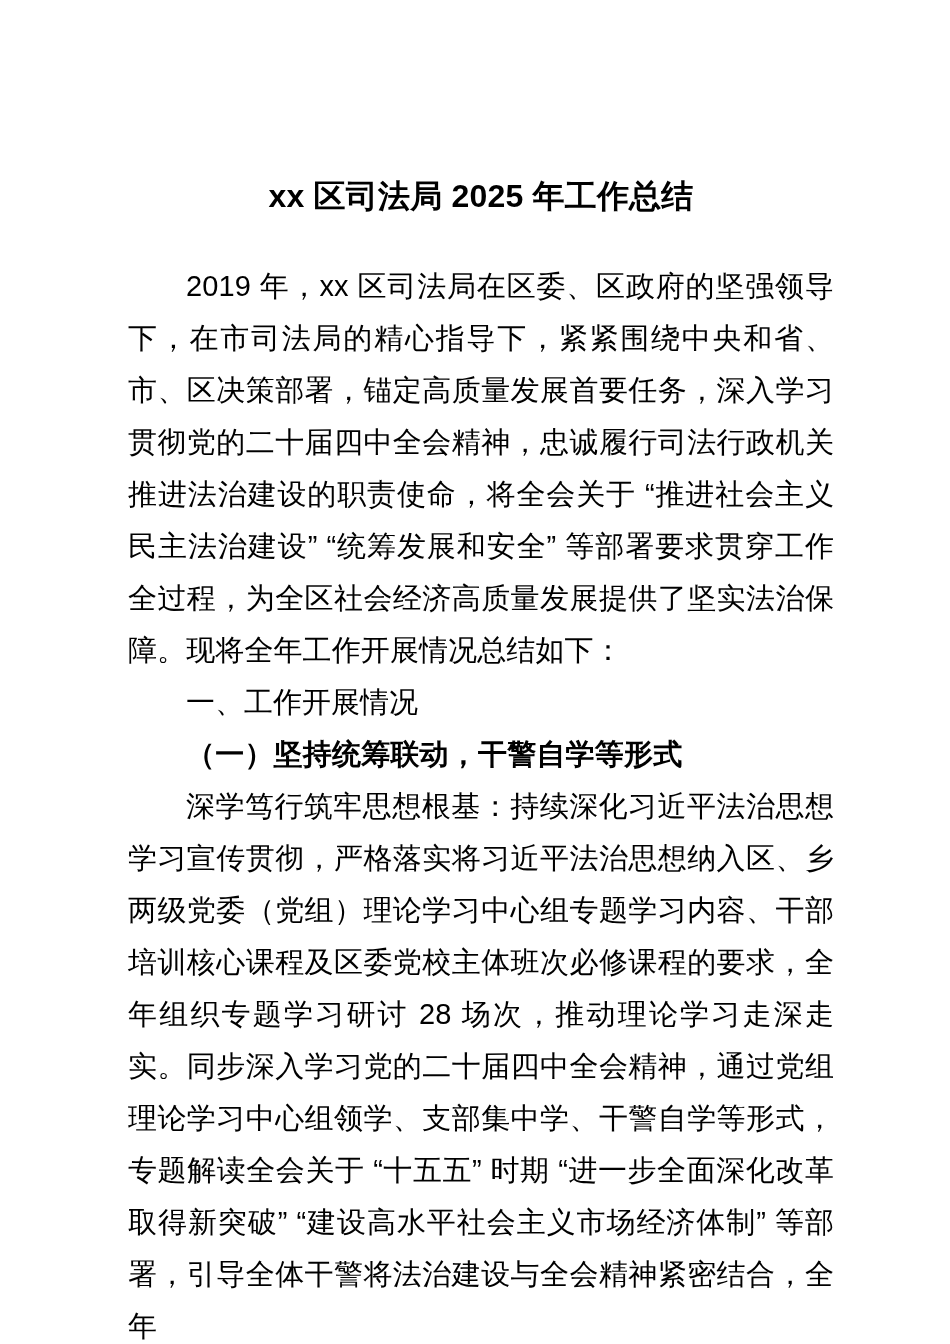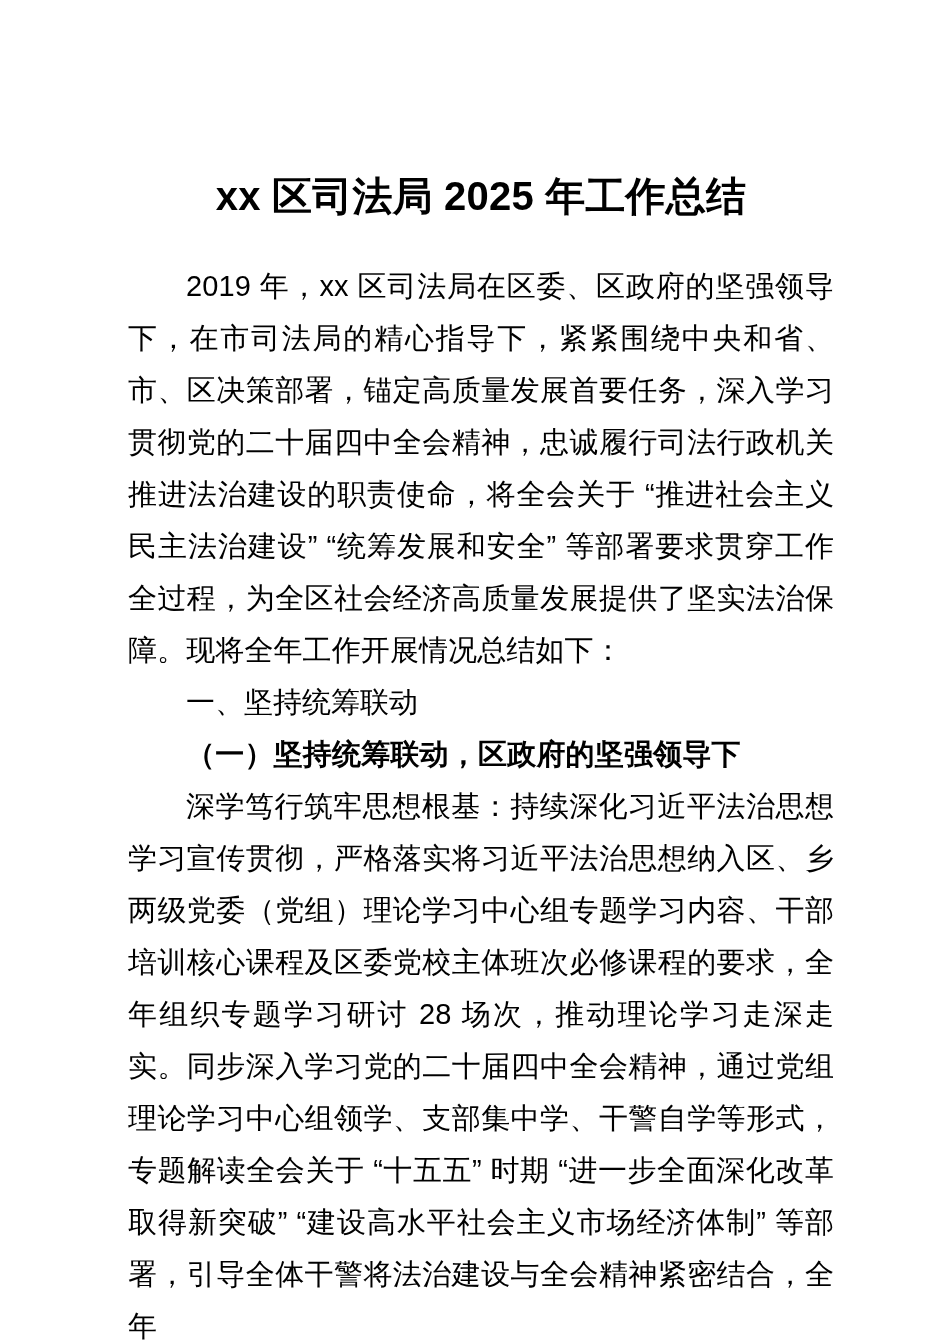--- a/index.html
+++ b/index.html
@@ -23,21 +23,21 @@
   }
 
   .doc-body {
     position: absolute;
     left: 128px;
     top: 0;
     width: 706px;
   }
 
   .doc-title {
-    font-size: 40px;
+    font-size: 32px;
     font-weight: 700;
     line-height: 40px;
     text-align: center;
     letter-spacing: 0.2px;
     margin: 0;
     padding-top: 176px;
     padding-bottom: 0;
     white-space: nowrap;
   }
 
@@ -81,20 +81,20 @@
 
 <div class="page">
   <div class="doc-body">
 
     <h1 class="doc-title">xx 区司法局 2025 年工作总结</h1>
 
     <div class="gap-first"></div>
 
     <p class="para para-indent">2019 年，xx 区司法局在区委、区政府的坚强领导下，在市司法局的精心指导下，紧紧围绕中央和省、市、区决策部署，锚定高质量发展首要任务，深入学习贯彻党的二十届四中全会精神，忠诚履行司法行政机关推进法治建设的职责使命，将全会关于 “推进社会主义民主法治建设” “统筹发展和安全” 等部署要求贯穿工作全过程，为全区社会经济高质量发展提供了坚实法治保障。现将全年工作开展情况总结如下：</p>
 
-    <p class="heading-num">一、坚持统筹联动</p>
+    <p class="heading-num">一、工作开展情况</p>
 
-    <p class="heading-sub">（一）坚持统筹联动，区政府的坚强领导下</p>
+    <p class="heading-sub">（一）坚持统筹联动，干警自学等形式</p>
 
     <p class="para para-indent">深学笃行筑牢思想根基：持续深化习近平法治思想学习宣传贯彻，严格落实将习近平法治思想纳入区、乡两级党委（党组）理论学习中心组专题学习内容、干部培训核心课程及区委党校主体班次必修课程的要求，全年组织专题学习研讨 28 场次，推动理论学习走深走实。同步深入学习党的二十届四中全会精神，通过党组理论学习中心组领学、支部集中学、干警自学等形式，专题解读全会关于 “十五五” 时期 “进一步全面深化改革取得新突破” “建设高水平社会主义市场经济体制” 等部署，引导全体干警将法治建设与全会精神紧密结合，全年</p>
 
   </div>
 </div>
 
 </body></html>

